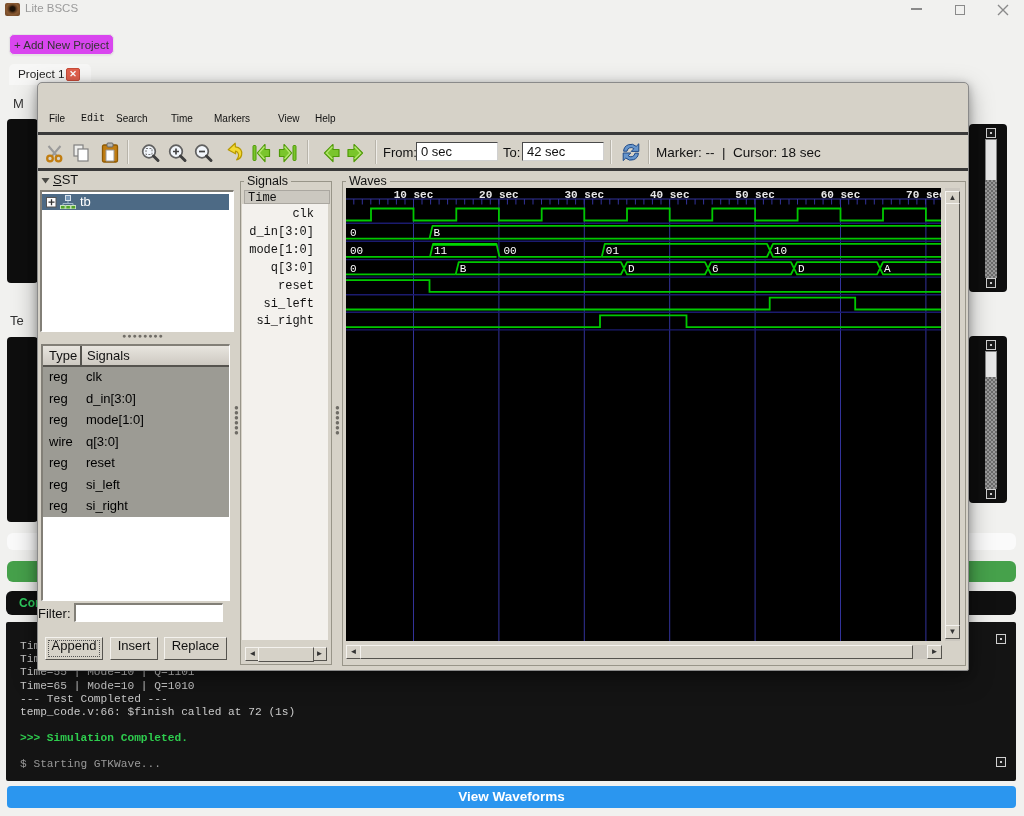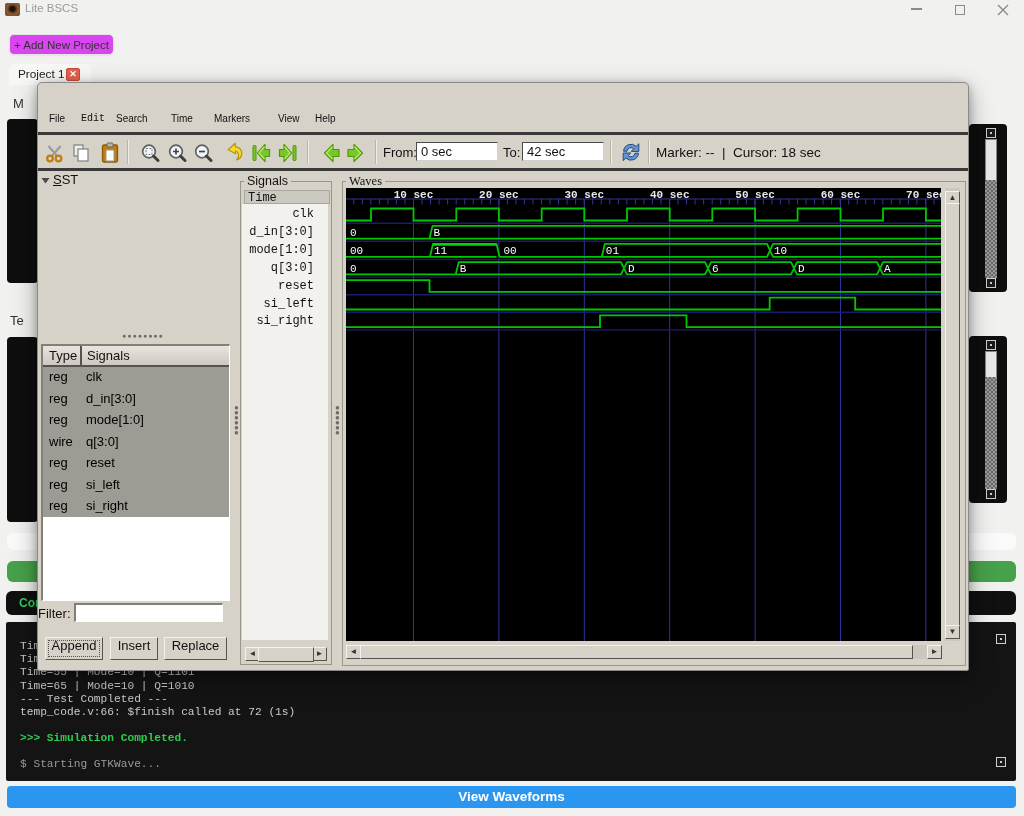--- a/index.html
+++ b/index.html
@@ -188,20 +188,36 @@
     </svg>
     <div class="tsep" style="left:610px;"></div>
     <div class="tlabel" style="left:618px;font-size:13.5px;">Marker: --&nbsp;&nbsp;|&nbsp; Cursor: 18 sec</div>
   </div>
   <div class="abs" id="gsep2"></div>
 
   <svg class="abs" style="left:3px;top:94px;" width="9" height="7">
       <path d="M0.5 1 L8.5 1 L4.5 6.5 Z" fill="#4a4a46"></path>
     </svg>
   <div class="abs" id="sstlabel"><u>S</u>ST</div>
+  <div class="abs" id="treebox">
+      <div class="abs" id="tbrow">
+    <svg class="abs" style="left:4px;top:3px;" width="11" height="11">
+          <rect x="0.5" y="0.5" width="9.5" height="9.5" fill="#fff" stroke="#555"></rect>
+          <path d="M2.5 5.2 H8.5 M5.5 2.2 V8.2" stroke="#333" stroke-width="1.3"></path>
+        </svg>
+    <svg class="abs" style="left:18px;top:1px;" width="16" height="14">
+          <rect x="5.5" y="0.5" width="5" height="5" fill="#7596b7" stroke="#d7e2ec"></rect>
+          <path d="M8 6 V8.5 M3 11 V8.5 H13 V11" stroke="#9fb6ca" fill="none"></path>
+          <rect x="0.5" y="10.5" width="4.6" height="3.5" fill="#51a528" stroke="#c9e3bc"></rect>
+          <rect x="5.8" y="10.5" width="4.6" height="3.5" fill="#51a528" stroke="#c9e3bc"></rect>
+          <rect x="11" y="10.5" width="4.6" height="3.5" fill="#51a528" stroke="#c9e3bc"></rect>
+        </svg>
+    <span>tb</span>
+      </div>
+    </div>
   <div class="abs dots" style="left:84px;top:249px;font-size:7px;">●●●●●●●●</div>
   <div class="abs" id="table">
     <div id="thead">
         <div class="c1">
           <span style="left:6px;">Type</span>
         </div>
         <span style="left:44px;">Signals</span>
       </div>
     <div id="trows">
       <div class="trow" style="top:2px;">
@@ -253,21 +269,21 @@
 <div class="srow" style="top:21.3px;">d_in[3:0]</div>
 <div class="srow" style="top:39.4px;">mode[1:0]</div>
 <div class="srow" style="top:57.4px;">q[3:0]</div>
 <div class="srow" style="top:74.9px;">reset</div>
 <div class="srow" style="top:92.5px;">si_left</div>
 <div class="srow" style="top:110.1px;">si_right</div>
 </div>
   </div>
 
   <div class="frame" style="left:304px;top:98px;width:622px;height:483px;">
-    <div class="flabel" style="left:3px;font-family:Liberation Serif, serif;">Waves</div>
+    <div class="flabel" style="left:3px;">Waves</div>
     <div class="abs" style="left:602px;top:6px;width:15px;height:453px;background:#cbc7bf;">
       <div class="sarrow" style="left:0px;top:3px;width:13px;height:12px;font-size:8px;line-height:12px;">▲</div>
       <div class="abs" style="left:0px;top:15px;width:13px;height:421px;background:#d6d2c8;border-top:1px solid #f4f2ee;border-left:1px solid #f4f2ee;border-right:1px solid #55534e;border-bottom:1px solid #55534e;"></div>
       <div class="sarrow" style="left:0px;top:437px;width:13px;height:12px;font-size:8px;line-height:12px;">▼</div>
     </div>
     <div class="abs" style="left:3px;top:463px;width:596px;height:14px;background:#cbc7bf;">
       <div class="sarrow" style="left:0px;top:0px;height:12px;font-size:8px;line-height:12px;">◄</div>
       <div class="abs" style="left:14px;top:0px;width:551px;height:12px;background:#d6d2c8;border-top:1px solid #f4f2ee;border-left:1px solid #f4f2ee;border-right:1px solid #55534e;border-bottom:1px solid #55534e;"></div>
       <div class="sarrow" style="left:581px;top:0px;height:12px;font-size:8px;line-height:12px;">►</div>
     </div>

